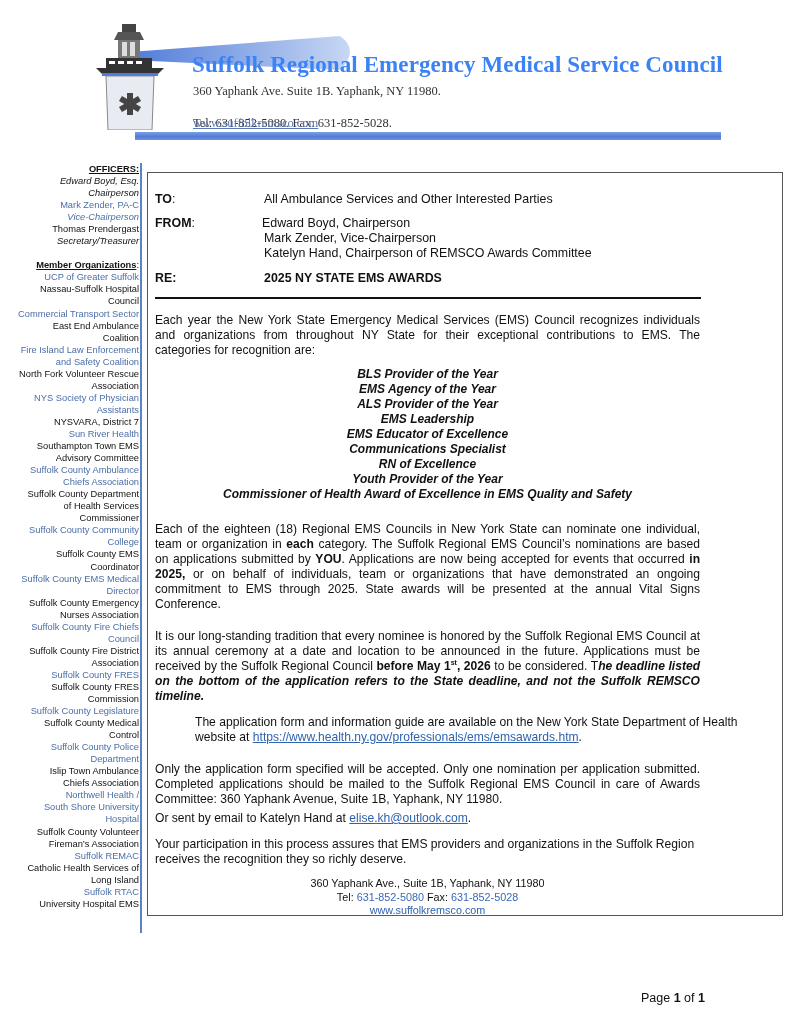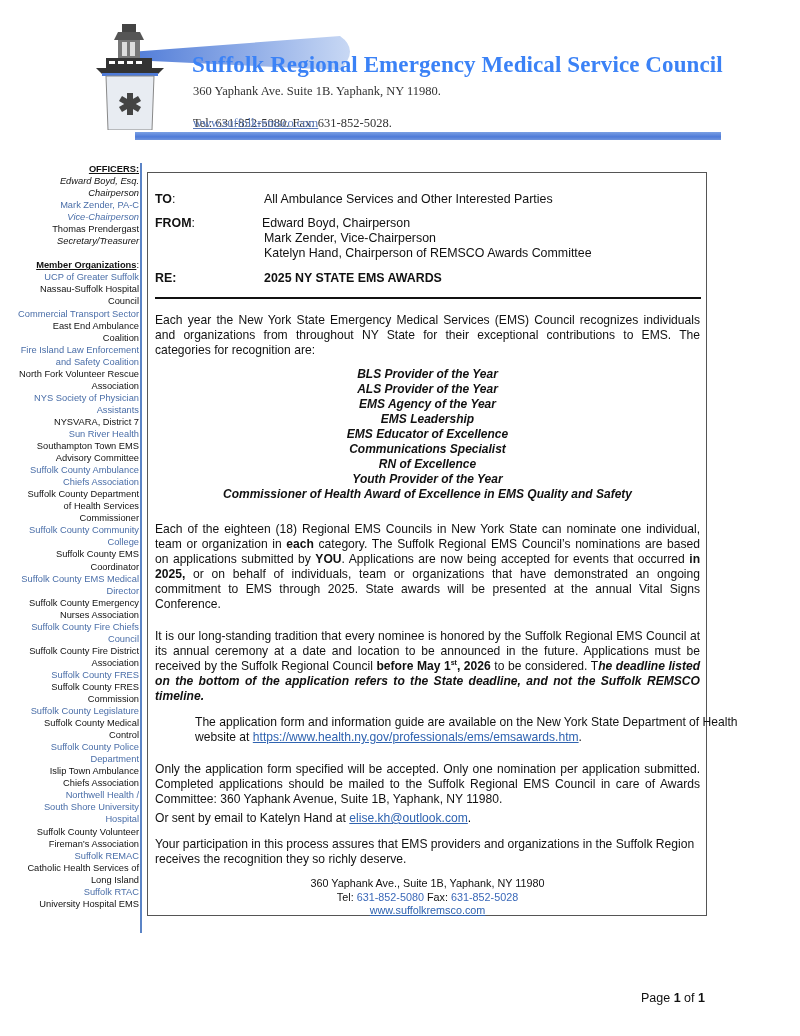--- a/index.html
+++ b/index.html
@@ -20,21 +20,21 @@
   .sidebar { position:absolute; left:0; top:163px; width:139px; text-align:right; font-size:9.3px; line-height:12.05px; }
   .sidebar .s { display:block; white-space:nowrap; }
   .sidebar .blk { color:#111; }
   .sidebar .blu { color:#4a6ea8; }
   .sidebar .it { font-style:italic; }
   .sidebar .hdr { font-weight:bold; text-decoration:underline; }
   .sidebar .gap { height:12px; }
   .side-rule { position:absolute; left:140px; top:163px; width:2px; height:770px; background:#5b84c6; }
 
   
-  .memo { position:absolute; left:147px; top:172px; width:560px; height:744px; border:1.5px solid #555; box-sizing:border-box; }
+  .memo { position:absolute; left:147px; top:172px; width:636px; height:744px; border:1.5px solid #555; box-sizing:border-box; }
   .hdr-row { position:absolute; left:7px; font-size:12.4px; white-space:nowrap; }
   .hdr-lbl { position:absolute; left:0; font-weight:bold; }
   .hdr-lbl .colon { font-weight:normal; }
   .hdr-val { position:absolute; white-space:nowrap; }
   .hdr-rule { position:absolute; left:7px; top:124px; width:546px; height:2px; background:#111; }
 
   .body { position:absolute; left:7px; width:545px; font-size:12.1px; line-height:15px; }
   .just { text-align:justify; text-align-last:left; }
   .cats { position:absolute; left:7px; top:194px; width:545px; text-align:center; font-weight:bold; font-style:italic; font-size:12px; line-height:15px; }
   .cats div { white-space:nowrap; }
@@ -169,22 +169,22 @@
   <div class="hdr-row" style="top:98px;">
     <span class="hdr-lbl">RE:</span>
     <span class="hdr-val" style="left:109px;font-weight:bold;">2025 NY STATE EMS AWARDS</span>
   </div>
   <div class="hdr-rule"></div>
 
   <div class="body just" style="top:140px;">Each year the New York State Emergency Medical Services (EMS) Council recognizes individuals and organizations from throughout NY State for their exceptional contributions to EMS. The categories for recognition are:</div>
 
   <div class="cats" id="cats">
       <div>BLS Provider of the Year</div>
+      <div>EMS Agency of the Year</div>
       <div>ALS Provider of the Year</div>
-      <div>EMS Agency of the Year</div>
       <div>EMS Leadership</div>
       <div>EMS Educator of Excellence</div>
       <div>Communications Specialist</div>
       <div>RN of Excellence</div>
       <div>Youth Provider of the Year</div>
       <div>Commissioner of Health Award of Excellence in EMS Quality and Safety</div>
     </div>
 
   <div class="body just" style="top:349px;">
     <span>Each of the eighteen (18) Regional EMS Councils in New York State can nominate one individual, team or organization in </span><b>each</b><span> category. The Suffolk Regional EMS Council’s nominations are based on applications submitted by </span><b>YOU</b><span>. Applications are now being accepted for events that occurred </span><b>in 2025,</b><span> or on behalf of individuals, team or organizations that have demonstrated an ongoing commitment to EMS through 2025. State awards will be presented at the annual Vital Signs Conference.</span>

